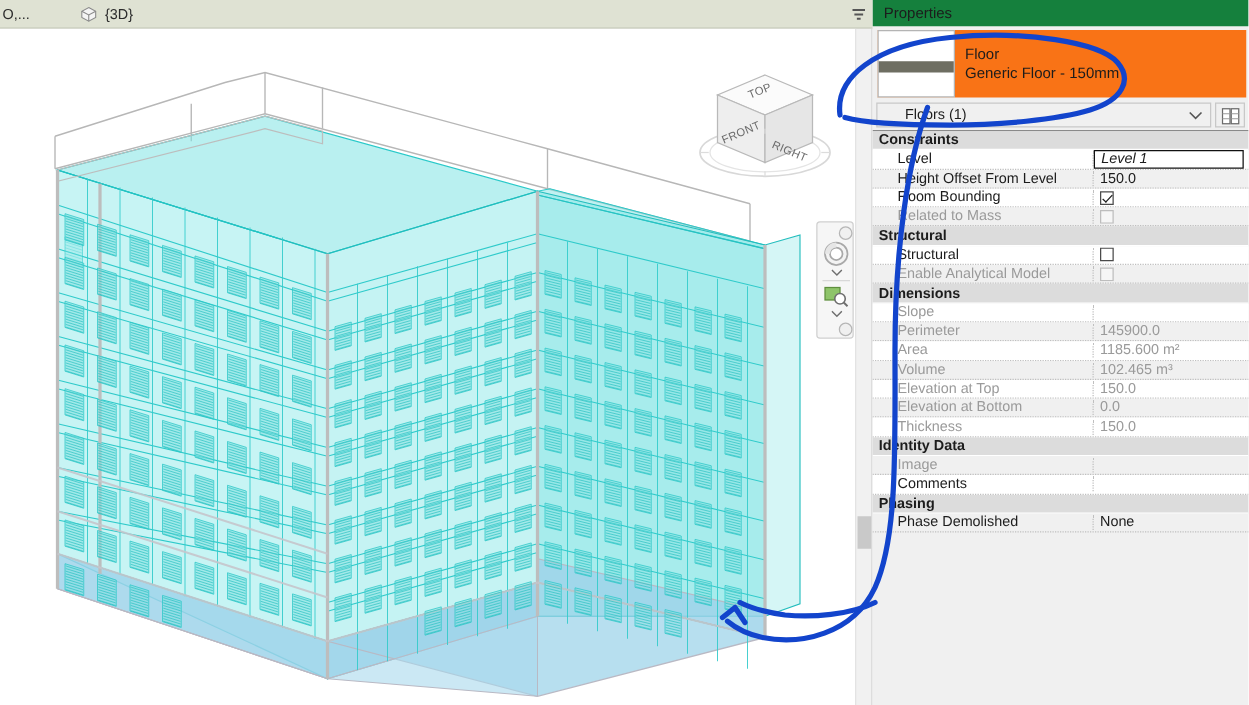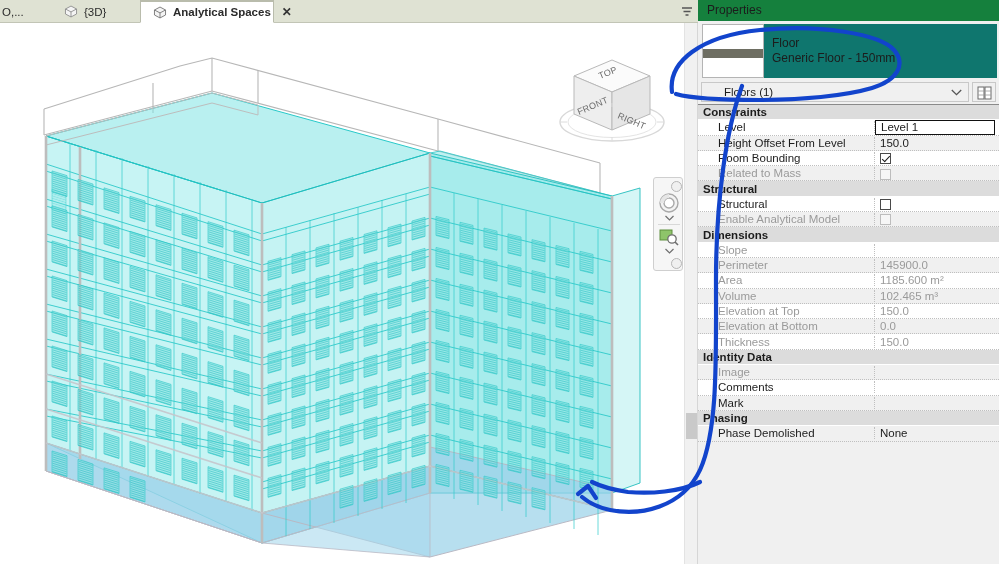--- a/index.html
+++ b/index.html
@@ -149,21 +149,21 @@
     padding-left: 9px;
     font-size: 12px;
     color: #1c1c1c;
     background: #15803d;
     box-sizing: border-box;
   }
   #prop-typeselector {
     position: absolute;
     left: 4px; top: 24px;
     width: 295px; height: 54px;
-    background: #0f766e;
+    background: #f97316;
     display: flex;
     align-items: flex-start;
   }
   #type-thumb {
     width: 62px; height: 54px;
     background: #ffffff;
     border: 1px solid #b4b4b4;
     box-sizing: border-box;
     position: relative;
   }
@@ -256,20 +256,21 @@
     position: relative;
   }
   .prow.disabled .pname,
   .prow.disabled .pval { color: #9a9a9a; }
   .pval.editing {
     border: 1px solid #111111;
     height: 15px;
     line-height: 13px;
     background: #ffffff;
     margin-right: 4px;
+    font-style: italic;
   }
   .chk {
     display: inline-block;
     width: 11px; height: 11px;
     border: 1px solid #4a4a4a;
     background: #ffffff;
     vertical-align: middle;
     position: relative;
     box-sizing: border-box;
   }
@@ -302,29 +303,20 @@
       <div class="tab truncated" style="width:52px;">
         <span>O,...</span>
       </div>
       <div class="tab" style="width:88px;">
         <svg class="cube-icon" viewBox="0 0 16 15">
           <path d="M8 1.2 L14.4 4.6 L14.4 10.4 L8 13.8 L1.6 10.4 L1.6 4.6 Z" fill="#f4f4f4" stroke="#8a8a8a" stroke-width="1"></path>
           <path d="M1.6 4.6 L8 8 L14.4 4.6" fill="none" stroke="#8a8a8a" stroke-width="1"></path>
           <path d="M8 8 L8 13.8" fill="none" stroke="#8a8a8a" stroke-width="1"></path>
         </svg>
         <span>{3D}</span>
-      </div>
-      <div class="tab active" style="width:134px;">
-        <svg class="cube-icon" viewBox="0 0 16 15">
-          <path d="M8 1.2 L14.4 4.6 L14.4 10.4 L8 13.8 L1.6 10.4 L1.6 4.6 Z" fill="#f4f4f4" stroke="#6f6f6f" stroke-width="1"></path>
-          <path d="M1.6 4.6 L8 8 L14.4 4.6" fill="none" stroke="#6f6f6f" stroke-width="1"></path>
-          <path d="M8 8 L8 13.8" fill="none" stroke="#6f6f6f" stroke-width="1"></path>
-        </svg>
-        <span>Analytical Spaces</span>
-        <span class="tab-close">✕</span>
       </div>
     </div>
     <svg class="tablist-btn" viewBox="0 0 16 16">
       <path d="M3 4 H13 M4.5 7.5 H11.5 M6.5 11 H9.5" stroke="#555" stroke-width="1.6" fill="none"></path>
     </svg>
   </div>
 
   <div id="canvas-area">
     <svg id="model-svg" width="684" height="541" viewBox="0 0 684 541">
       <defs>
@@ -2987,24 +2979,20 @@
           <div class="pname">Identity Data</div>
         </div>
         <div class="prow item disabled shaded">
           <div class="pname">Image</div>
           <div class="pval"><span></span></div>
         </div>
         <div class="prow item">
           <div class="pname">Comments</div>
           <div class="pval"><span></span></div>
         </div>
-        <div class="prow item shaded">
-          <div class="pname">Mark</div>
-          <div class="pval"><span></span></div>
-        </div>
         <div class="prow group">
           <div class="pname">Phasing</div>
         </div>
         <div class="prow item shaded">
           <div class="pname">Phase Demolished</div>
           <div class="pval"><span>None</span></div>
         </div>
       </div>
   </div>
 

